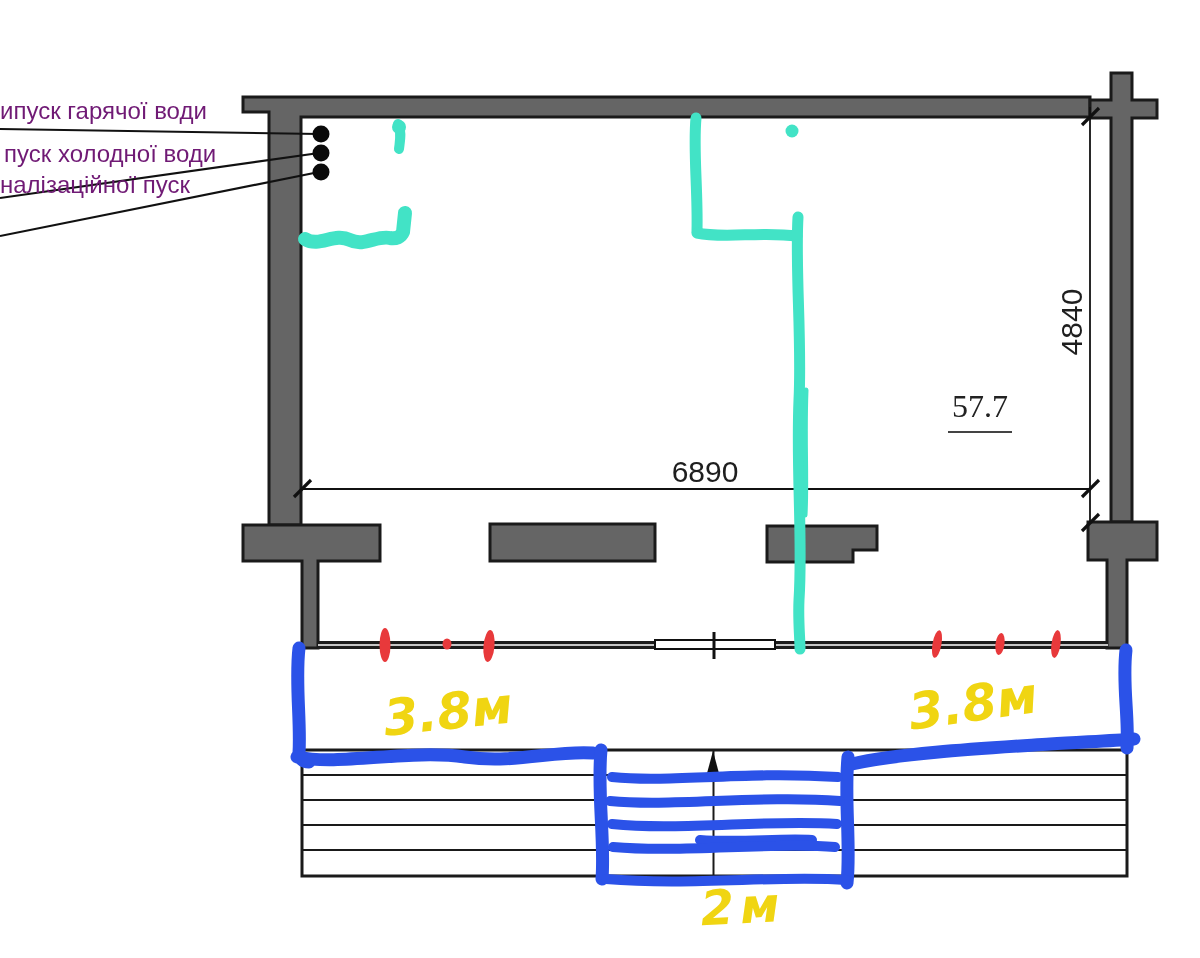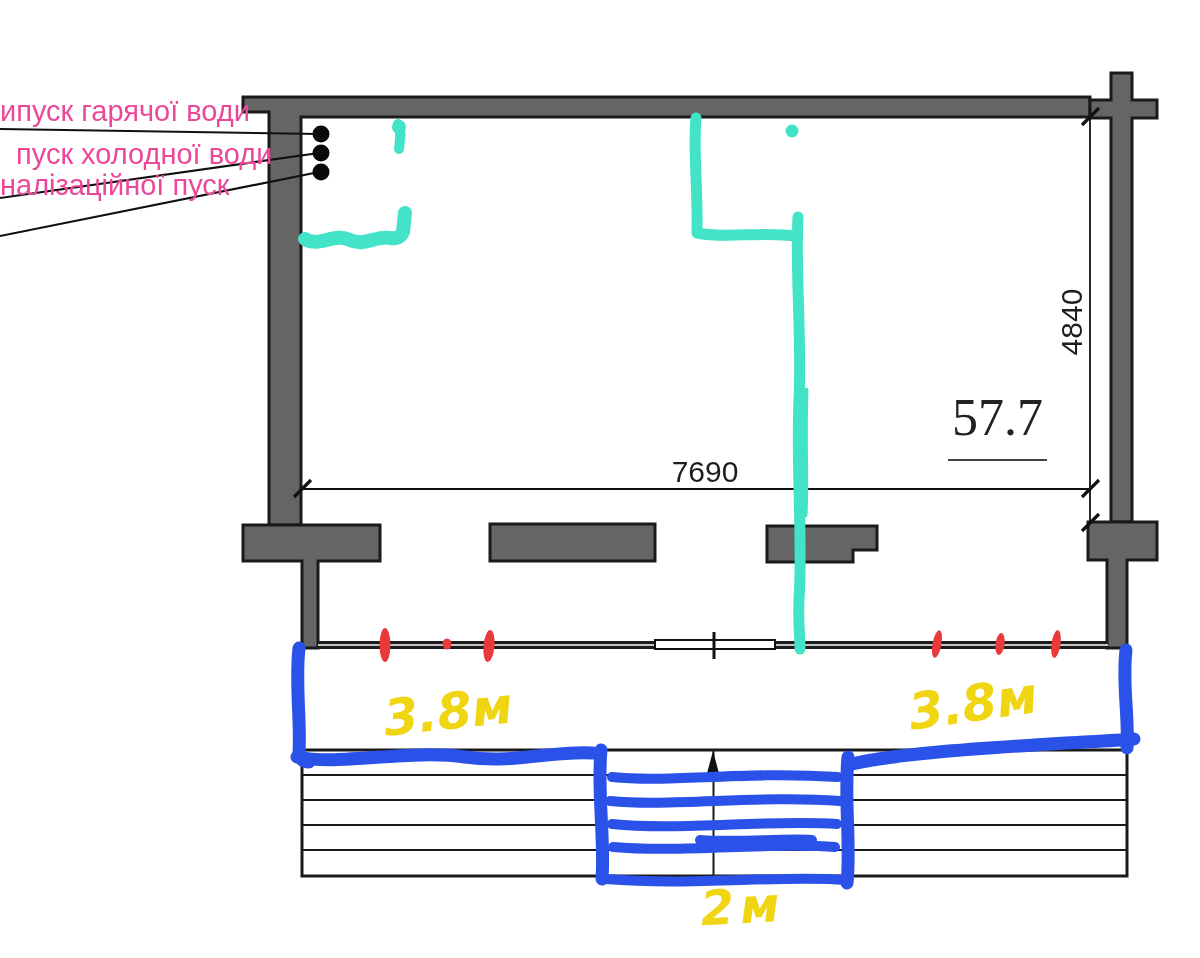--- a/index.html
+++ b/index.html
@@ -2,26 +2,26 @@
 <html><head>
 <meta charset="utf-8">
 <style>
   html,body{margin:0;padding:0;background:#fff;}
   .stage{
     position:relative;width:1200px;height:958px;background:#ffffff;
     font-family:"Liberation Sans",sans-serif;overflow:hidden;
   }
   .stage svg{position:absolute;left:0;top:0;}
   .txt{position:absolute;white-space:nowrap;color:#111;}
-  .pipe-label{font-size:29px;line-height:30px;color:#ec4899;}
+  .pipe-label{font-size:24px;line-height:30px;color:#701a75;}
   .dim-label{font-size:30px;color:#1e1e1e;text-align:center;}
   .dim-v{width:160px;transform:rotate(-90deg);transform-origin:center;}
   .area-label{
-    font-family:"Liberation Serif",serif;font-size:52px;color:#222;
-    border-bottom:2px solid #444;padding:0 4px 12px 4px;
+    font-family:"Liberation Serif",serif;font-size:32px;color:#222;
+    border-bottom:2px solid #444;padding:0 4px 6px 4px;
   }
   .hand{
     font-family:"DejaVu Sans",sans-serif;font-style:italic;font-weight:bold;
     color:#F0D512;text-align:center;width:220px;
   }
   .hand-38l{font-size:50px;transform:rotate(-6deg);}
   .hand-38r{font-size:50px;transform:rotate(-8deg);}
   .hand-2m{font-size:48px;transform:rotate(-3deg);letter-spacing:6px;}
 </style>
 </head>
@@ -109,24 +109,24 @@
         <path d="M610,801 C670,807 760,795 840,801"></path>
         <path d="M612,824 C680,831 770,819 837,824"></path>
         <path d="M700,840 C740,843 780,838 812,840"></path>
         <path d="M613,847 C680,853 770,842 835,847"></path>
         <path d="M606,879 C690,886 780,875 846,880"></path>
       </g>
     </g>
   </svg>
 
   <div class="txt pipe-label" style="left:0px;top:96px;">ипуск гарячої води</div>
-  <div class="txt pipe-label" style="left:16px;top:139px;">пуск холодної води</div>
+  <div class="txt pipe-label" style="left:4px;top:139px;">пуск холодної води</div>
   <div class="txt pipe-label" style="left:0px;top:170px;">налізаційної пуск</div>
 
-  <div class="txt dim-label" style="left:605px;top:455px;width:200px;">7690</div>
+  <div class="txt dim-label" style="left:605px;top:455px;width:200px;">6890</div>
   <div class="txt dim-label dim-v" style="left:992px;top:305px;">4840</div>
   <div class="txt area-label" style="left:948px;top:388px;">57.7</div>
 
   <div class="txt hand hand-38l" style="left:338px;top:683px;">3.8м</div>
   <div class="txt hand hand-38r" style="left:863px;top:675px;">3.8м</div>
   <div class="txt hand hand-2m" style="left:633px;top:878px;">2м</div>
 
 </div>
 
 </body></html>

